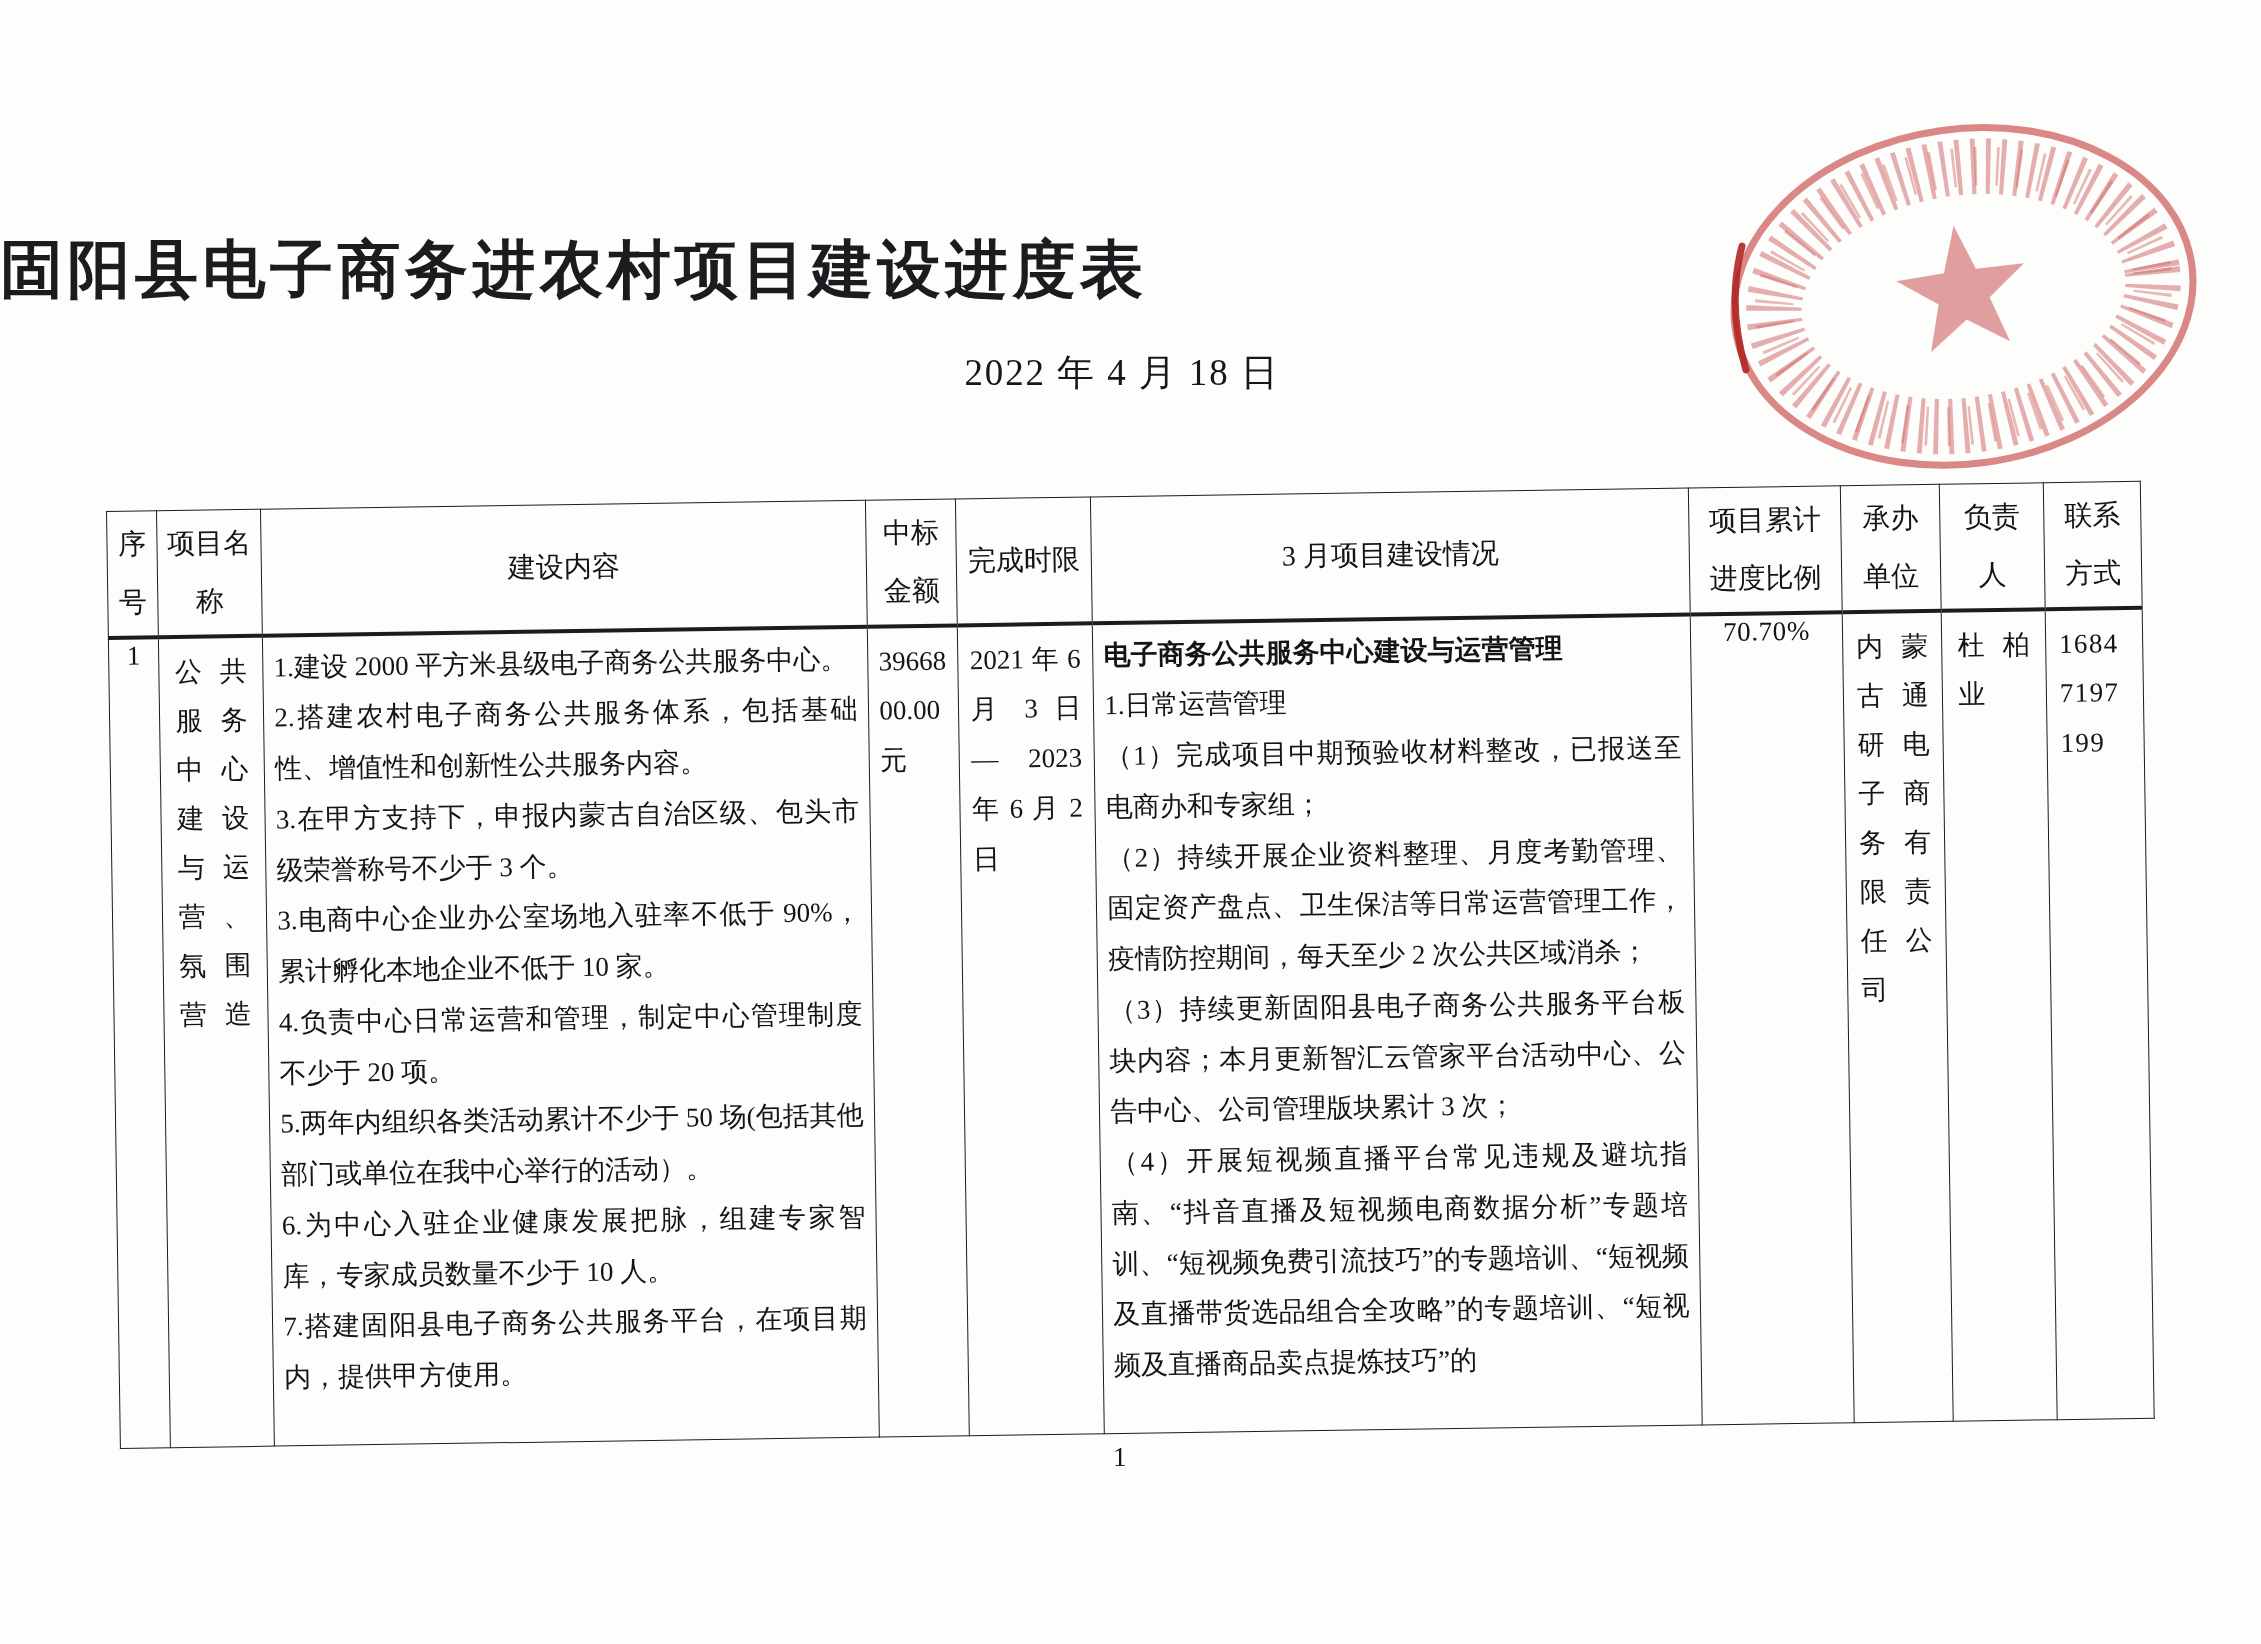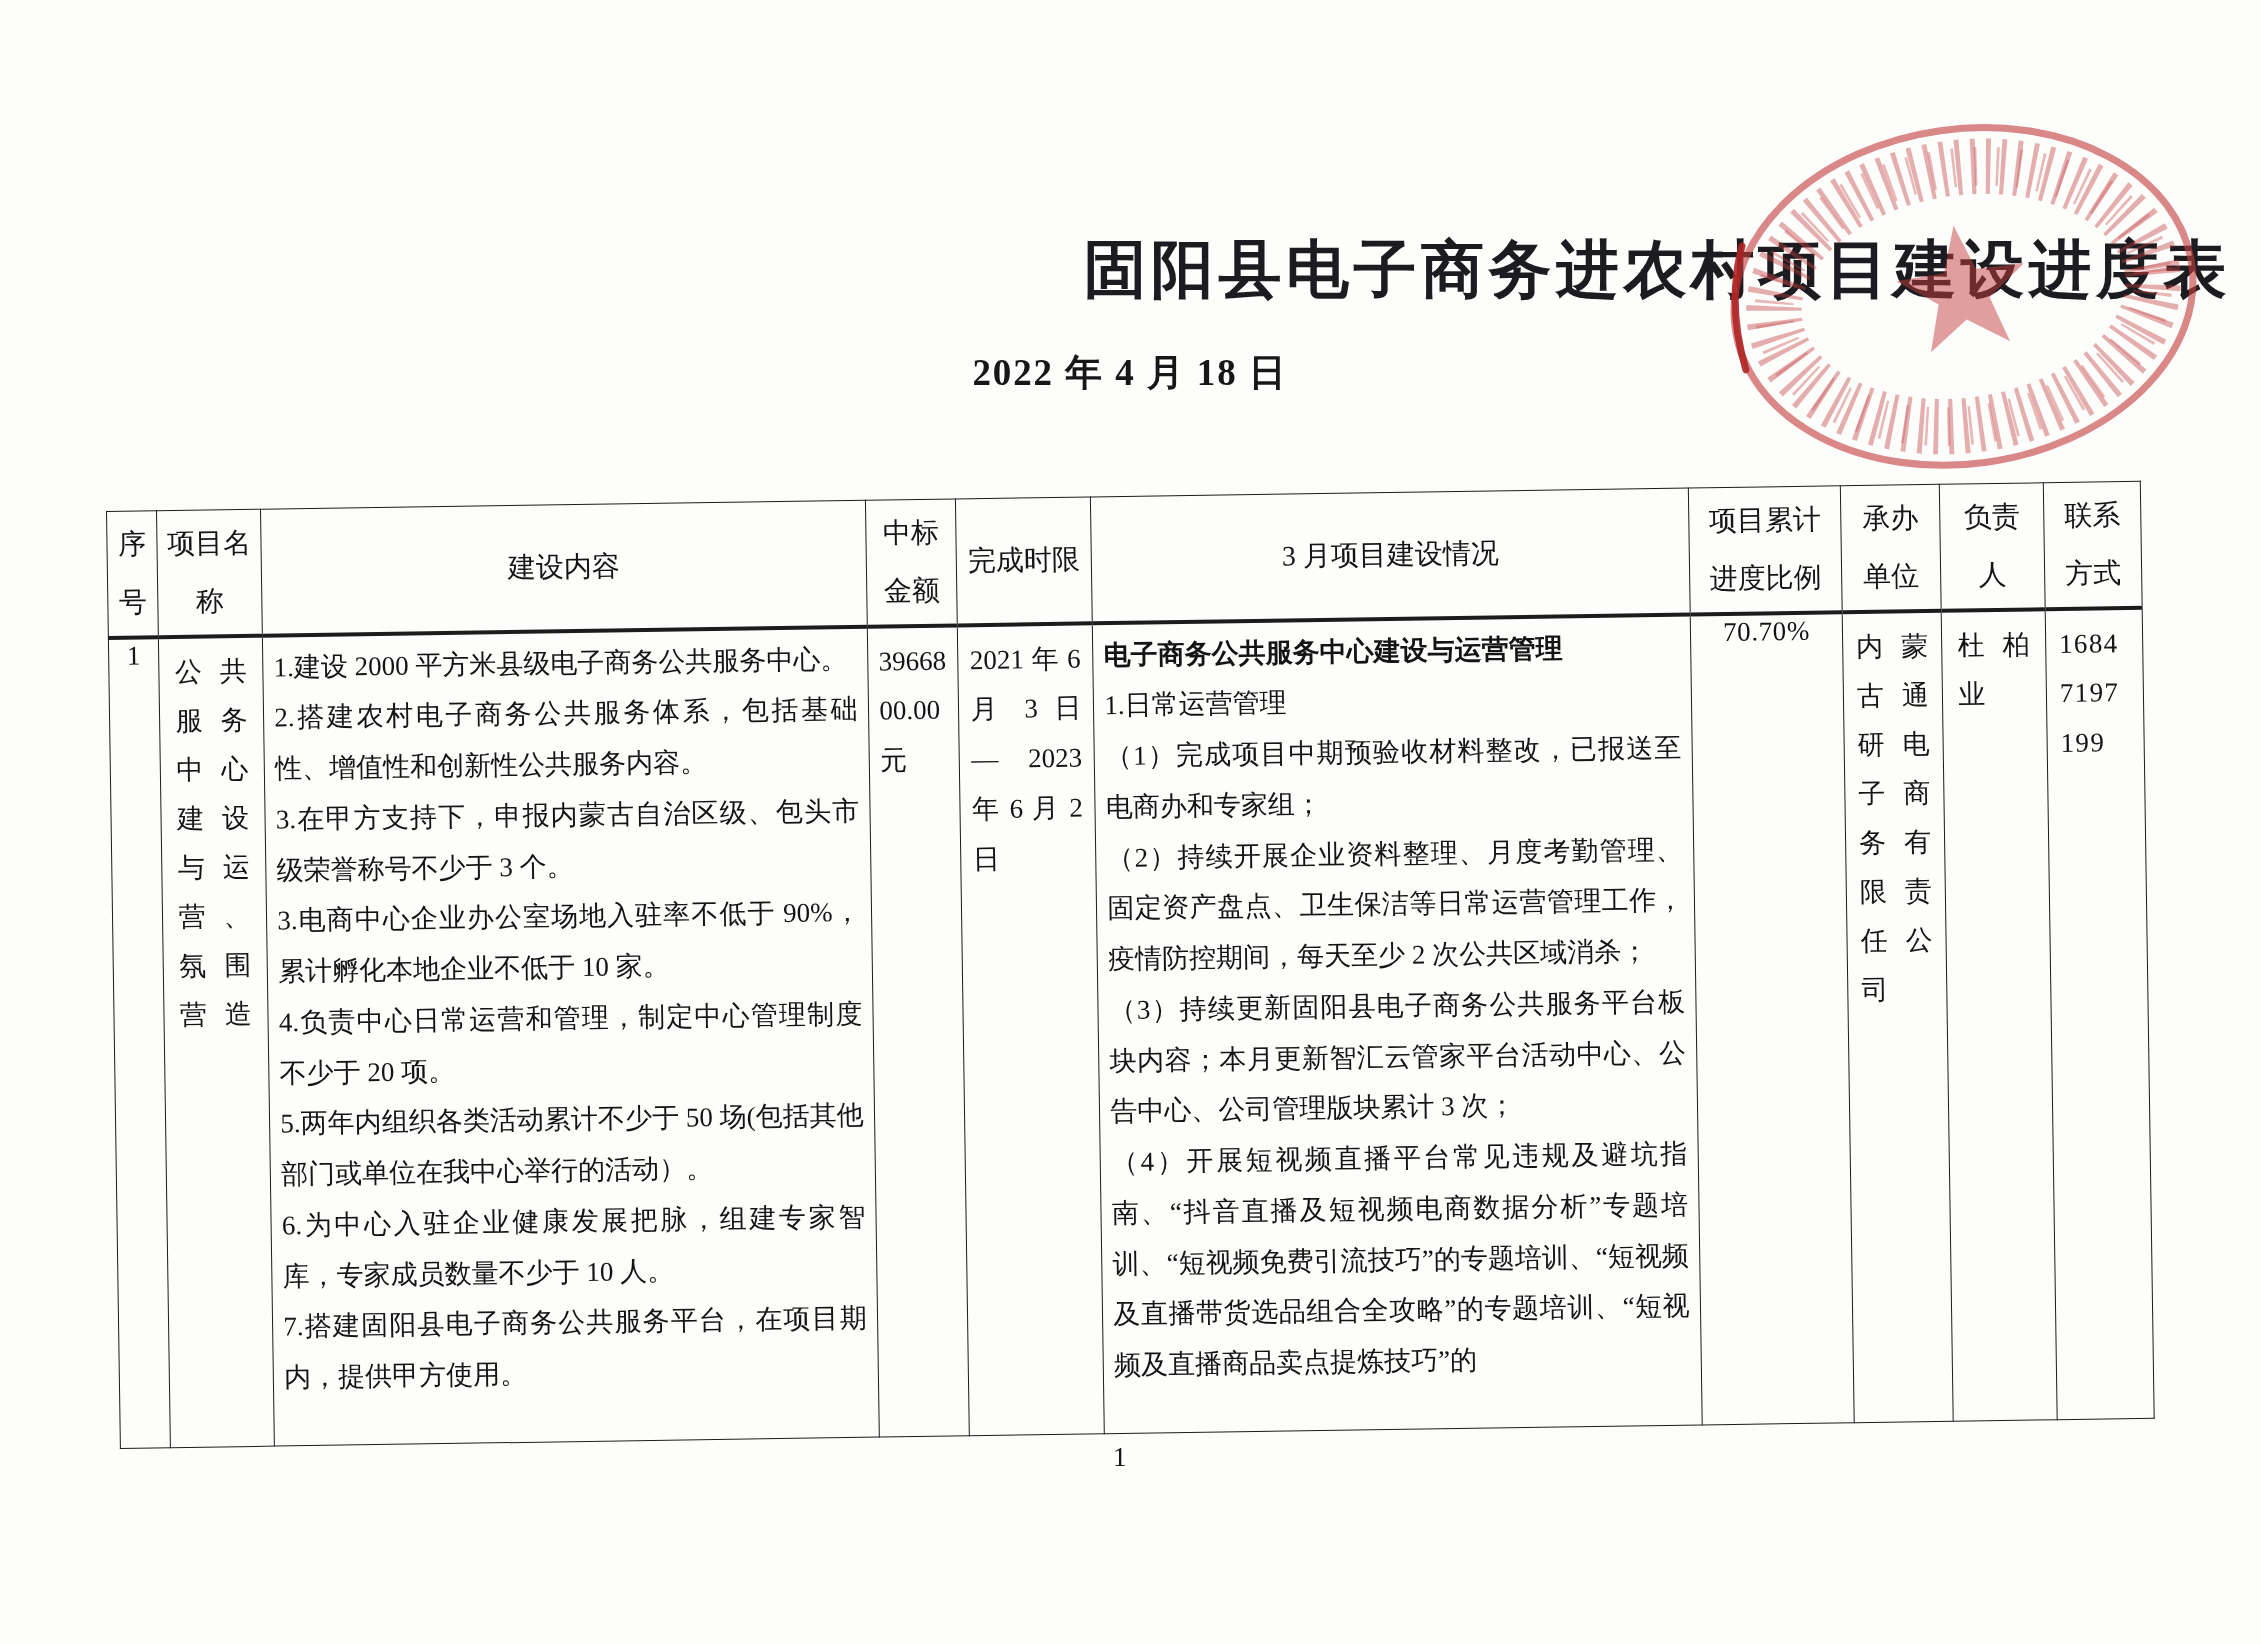--- a/index.html
+++ b/index.html
@@ -7,28 +7,28 @@
     position:relative;
     width:2261px;height:1645px;
     background:#fdfdfc;
     overflow:hidden;
     font-family:"Liberation Serif","DejaVu Serif",serif;
     color:#141414;
   }
   
   .doc-title{
     position:absolute;top:227px;left:0;width:2231px;
-    text-align:right;
+    text-align:left;
     font-family:"DejaVu Sans","Liberation Sans",sans-serif;
     font-weight:bold;font-size:63px;letter-spacing:4.5px;color:#1c1c20;
   }
   .doc-date{
     position:absolute;top:348px;left:0;width:2244px;
     text-align:center;
-    font-weight:bold;font-size:37px;letter-spacing:1.9px;color:#17171a;margin-left:8px;
+    font-weight:normal;font-size:37px;letter-spacing:1.9px;color:#17171a;
   }
   
   .stamp{position:absolute;left:1720px;top:120px;width:487px;height:358px;pointer-events:none;}
   
   table.grid{
     position:absolute;left:106px;top:511px;width:2034px;
     border-collapse:collapse;table-layout:fixed;
     transform:rotate(-0.85deg);transform-origin:0 0;
   }
   .grid th,.grid td{border:1.9px solid #1c1c1c;overflow:hidden;}

